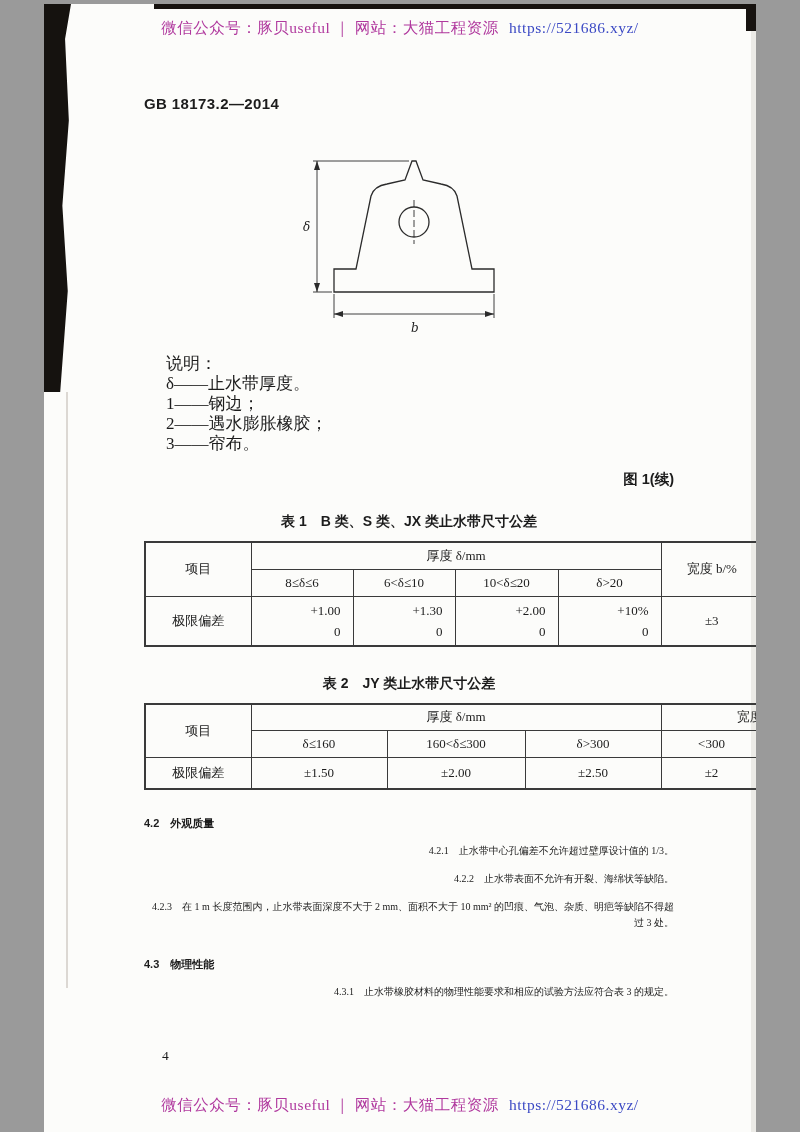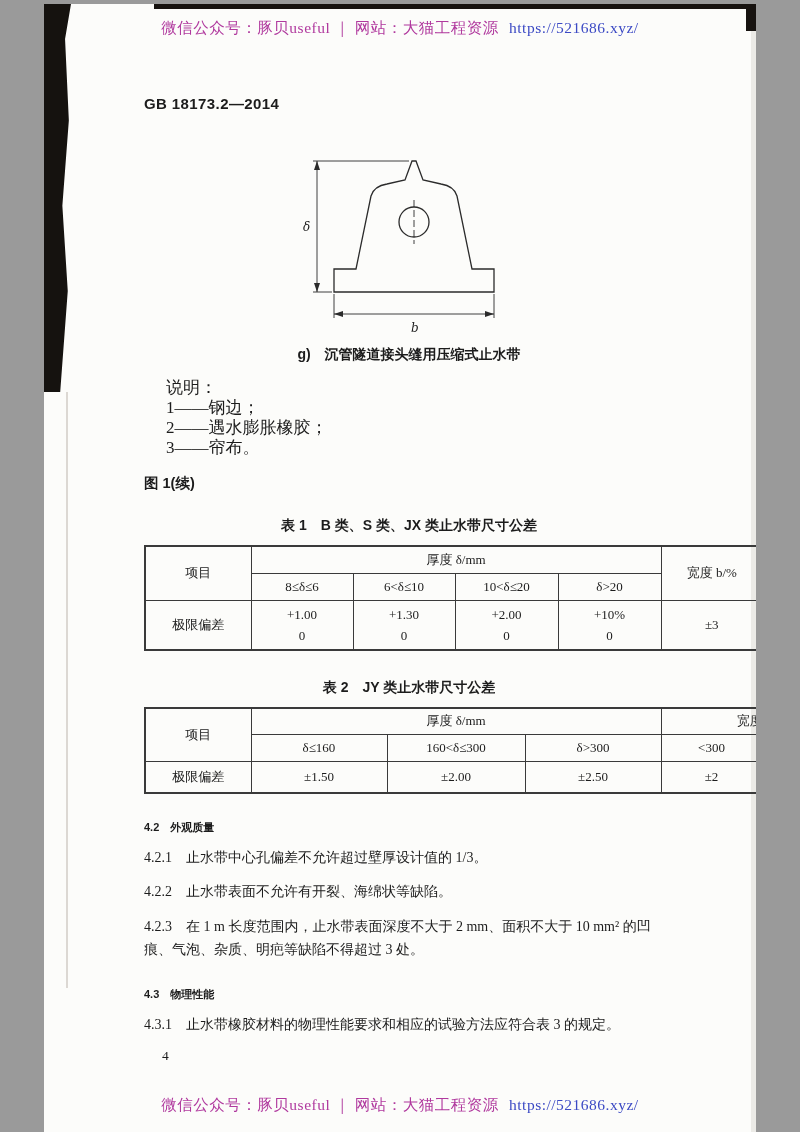--- a/index.html
+++ b/index.html
@@ -45,49 +45,49 @@
   .fig-dim { stroke:#2b2b2b; stroke-width:0.9; fill:none; }
   .fig-arrow { fill:#2b2b2b; stroke:none; }
   .fig-dimtext { font-family:"DejaVu Serif", serif; font-style:italic; font-size:12px; fill:#1c1c1c; }
   .fig-caption {
     margin-top:6px; text-align:center; font-family:"Liberation Sans", sans-serif;
     font-weight:bold; font-size:14px;
   }
   .notes { margin-top:14px; padding-left:22px; font-size:17px; }
   .notes > div { line-height:20px; }
   .fig-cont {
-    margin-top:16px; text-align:left; font-family:"Liberation Sans", sans-serif;
+    margin-top:16px; text-align:right; font-family:"Liberation Sans", sans-serif;
     font-weight:bold; font-size:14.5px;
   }
 
   
   .table-title {
     margin-top:24px; text-align:center; font-family:"Liberation Sans", sans-serif;
     font-weight:bold; font-size:14px;
   }
   .table-title.t2 { margin-top:28px; }
   table.spec {
     margin-top:10px; width:618px; border-collapse:collapse;
     font-size:13px; table-layout:fixed;
   }
   table.spec th, table.spec td {
     border:1px solid #3a3a3a; text-align:center; vertical-align:middle;
     font-weight:normal; padding:3px 12px; height:27px;
   }
   table.spec { border:2px solid #3a3a3a; }
-  table.spec td.dev-cell div { line-height:21px; }
+  table.spec td.dev-cell div { line-height:21px;text-align:right; }
   table.spec tr.data-row td { height:46px; }
   table.spec.t2tab tr.data-row td { height:31px; }
 
   
   .sec-heading {
     margin-top:26px; font-family:"Liberation Sans", sans-serif;
     font-weight:bold; font-size:11px;
   }
-  .para { margin-top:12px; font-size:14px; line-height:1.62; }
+  .para { margin-top:12px; font-size:10px; line-height:1.62;text-align:right; }
 
   .page-number {
     position:absolute; left:118px; top:1044px; font-size:13.5px; z-index:2;
   }
 </style>
 </head>
 <body>
 
 <div class="page">
 
@@ -123,24 +123,24 @@
 
         <line class="fig-dim" x1="35" y1="160" x2="35" y2="184"></line>
         <line class="fig-dim" x1="195" y1="160" x2="195" y2="184"></line>
         <line class="fig-dim" x1="35" y1="180" x2="195" y2="180"></line>
         <polygon class="fig-arrow" points="35,180 44,177 44,183"></polygon>
         <polygon class="fig-arrow" points="195,180 186,177 186,183"></polygon>
         <text class="fig-dimtext" x="112" y="198">b</text>
       </svg>
     </div>
 
-    <div class="fig-caption">g)　沉管隧道接头缝用压缩式止水带</div>
 
     <div class="notes">
       <div>说明：</div>
+      <div>δ——止水带厚度。</div>
       <div>1——钢边；</div>
       <div>2——遇水膨胀橡胶；</div>
       <div>3——帘布。</div>
     </div>
 
     <div class="fig-cont">图 1(续)</div>
 
     <div class="table-title">表 1　B 类、S 类、JX 类止水带尺寸公差</div>
     <table class="spec">
       <colgroup>

